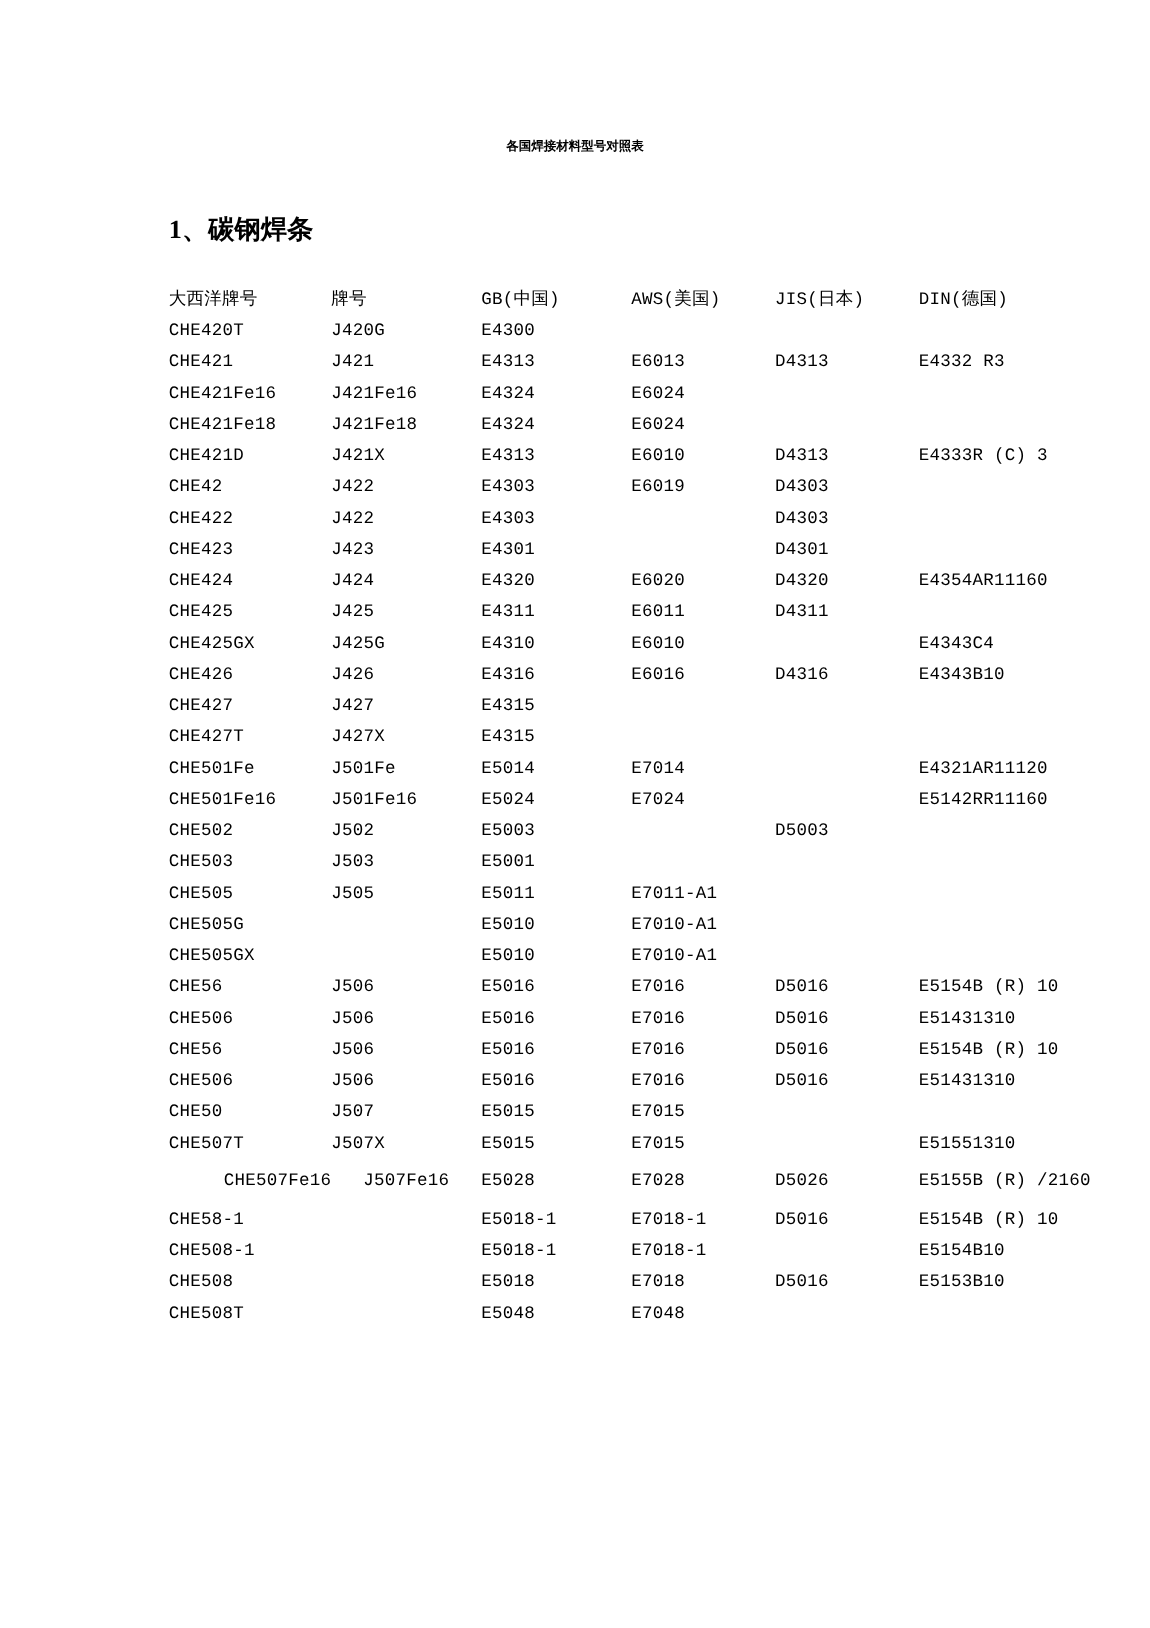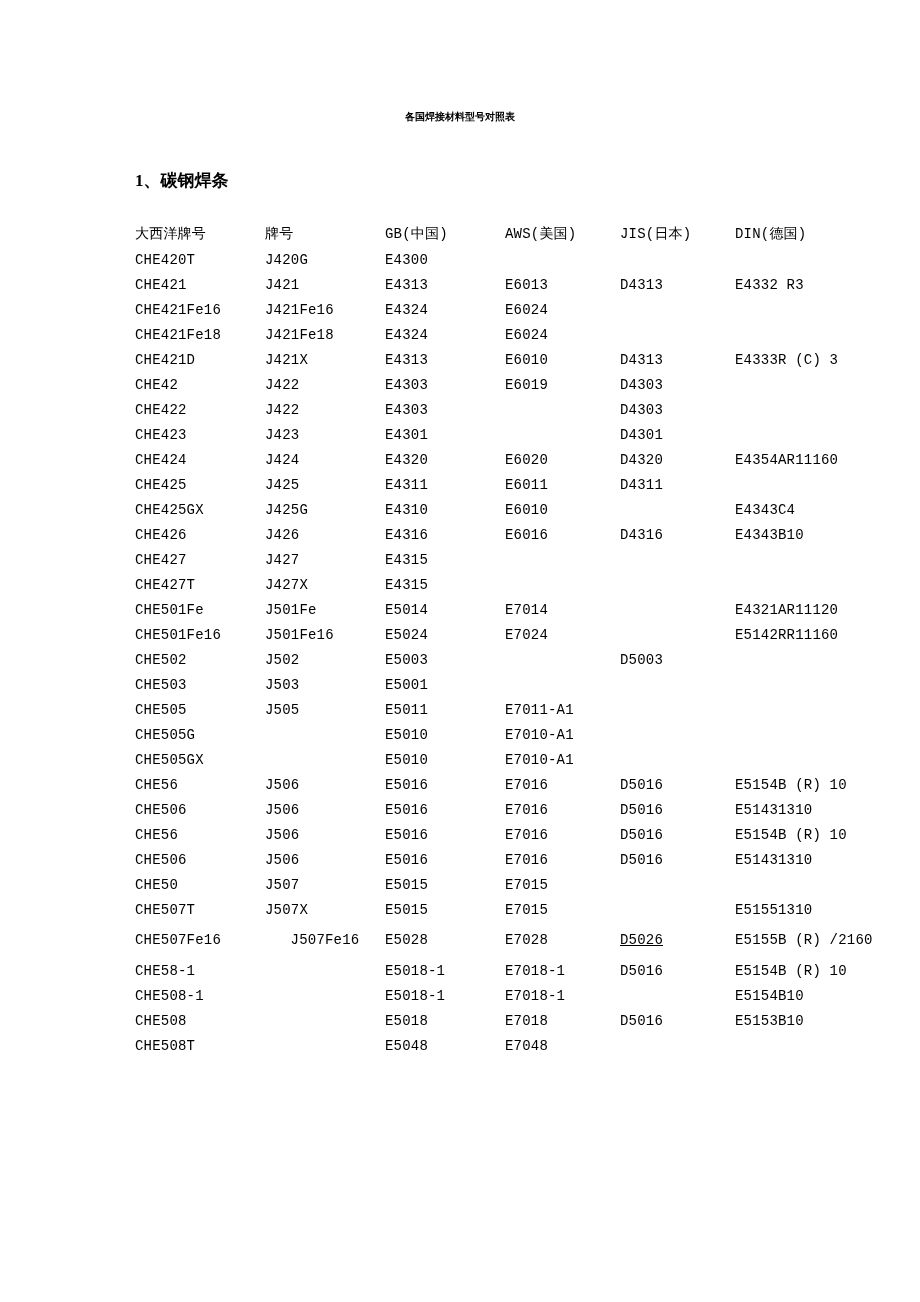--- a/index.html
+++ b/index.html
@@ -17,21 +17,21 @@
     }
     .title {
       text-align: center;
       font-weight: bold;
       font-size: 10px;
       margin-bottom: 45px;
       padding-right: 85px;
     }
     .section-heading {
       font-weight: bold;
-      font-size: 17px;
+      font-size: 21px;
       margin-bottom: 28px;
     }
     table {
       border-collapse: collapse;
       width: 100%;
       table-layout: fixed;
     }
     table col.c0 { width: 130px; }
     table col.c1 { width: 120px; }
     table col.c2 { width: 120px; }
@@ -282,25 +282,25 @@
       </tr>
       <tr>
         <td>CHE507T</td>
         <td>J507X</td>
         <td>E5015</td>
         <td>E7015</td>
         <td></td>
         <td>E51551310</td>
       </tr>
       <tr style="line-height: 1.45;">
-        <td style="padding-top: 8px; padding-bottom: 8px;">CHE507Fe16</td>
+        <td style="padding-top: 8px; padding-bottom: 8px; text-align: right;">CHE507Fe16</td>
         <td style="padding-top: 8px; padding-bottom: 8px; text-align: center;">J507Fe16</td>
         <td style="padding-top: 8px; padding-bottom: 8px;">E5028</td>
         <td style="padding-top: 8px; padding-bottom: 8px;">E7028</td>
-        <td style="padding-top: 8px; padding-bottom: 8px; text-decoration: underline;">D5026</td>
+        <td style="padding-top: 8px; padding-bottom: 8px;">D5026</td>
         <td style="padding-top: 8px; padding-bottom: 8px;">E5155B (R) /2160</td>
       </tr>
       <tr>
         <td>CHE58-1</td>
         <td></td>
         <td>E5018-1</td>
         <td>E7018-1</td>
         <td>D5016</td>
         <td>E5154B (R) 10</td>
       </tr>

